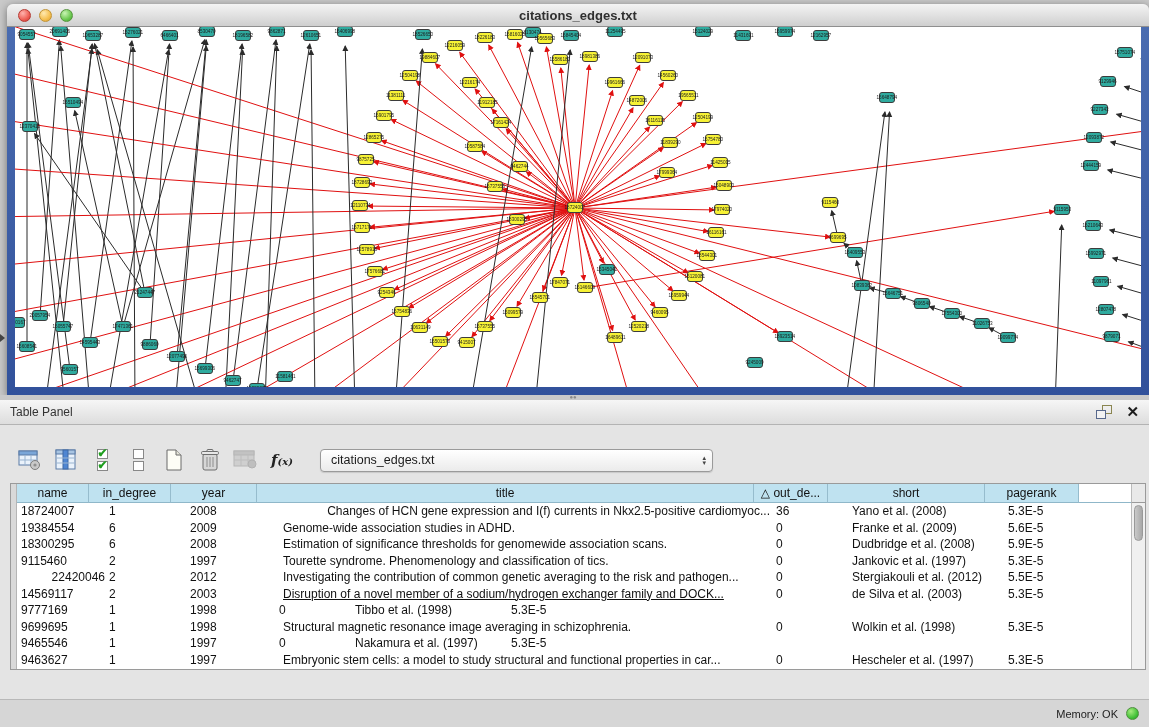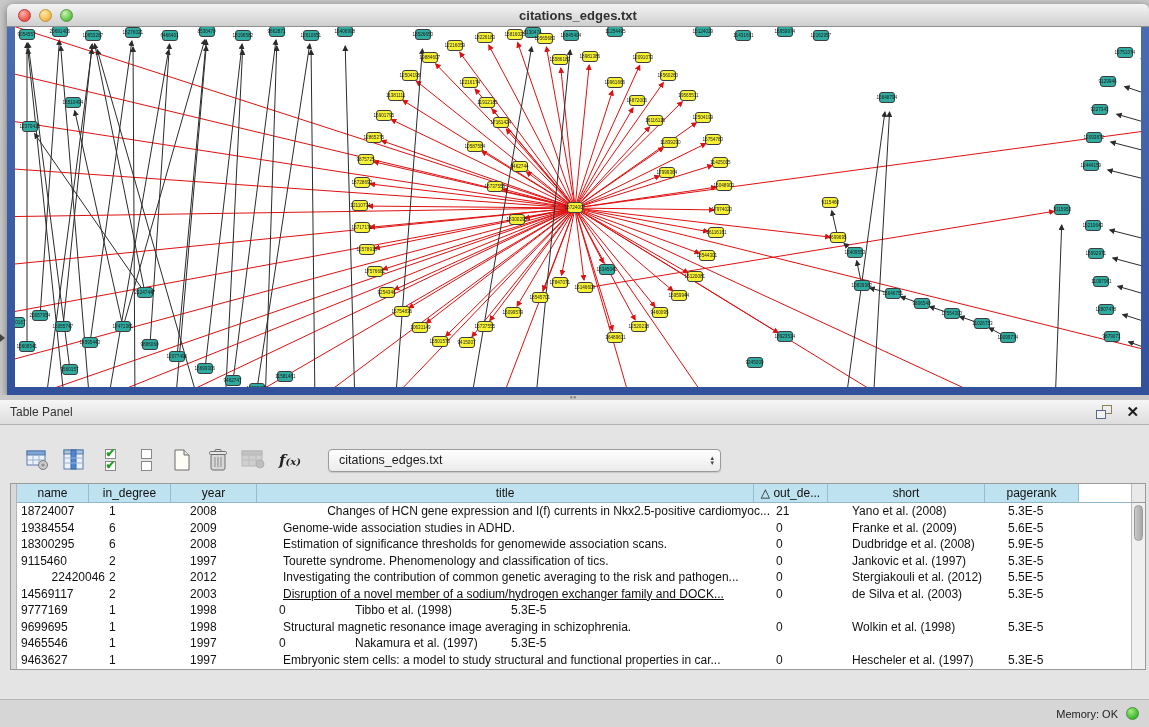--- a/index.html
+++ b/index.html
@@ -42,21 +42,21 @@
     display:flex; align-items:center; padding:0 10px; }
   .panel-title { font-size:12px; color:#333; }
   .panel-header .spacer { flex:1; }
   .float-btn { width:16px; height:14px; position:relative; margin-right:14px; cursor:default;}
   .float-btn::before { content:""; position:absolute; right:0; top:0; width:8px; height:7px; border:1.5px solid #8a8550; }
   .float-btn::after  { content:""; position:absolute; left:0; bottom:0; width:8px; height:7px; border:1.5px solid #57688c; background:#f2f2f2; }
   .close-btn { font-size:15px; font-weight:bold; color:#1c1c1c; line-height:14px; }
 
   
   .toolbar { position:absolute; left:0; top:42px; width:100%; height:36px;
-    display:flex; align-items:center; padding-left:24px; }
+    display:flex; align-items:center; padding-left:16px; }
   .tb-btn { width:28px; height:28px; display:flex; align-items:center; justify-content:center; margin-right:8px; }
   .fx { font-family:"DejaVu Serif", serif; font-style:italic; font-weight:bold; font-size:15px; color:#222; }
   .fx small { font-size:10px; font-weight:bold; }
   .check-stack, .box-stack { display:flex; flex-direction:column; gap:2px; }
   .chk { width:11px; height:10px; border:1px solid #888; background:#fff; position:relative; }
   .chk.checked::after { content:"\2714"; position:absolute; left:0px; top:-4px; color:#1f9e1f; font-size:12px; font-weight:bold; }
   .table-select { margin-left:16px; width:393px; height:23px; border:1px solid #9a9a9a; border-radius:4px;
     background:linear-gradient(#ffffff,#ebebeb); display:flex; align-items:center; padding:0 6px 0 10px;
     font-size:12.5px; color:#1a1a1a; box-shadow:0 1px 1px rgba(0,0,0,.12); }
   .table-select .sel-label { flex:1; }
@@ -683,21 +683,21 @@
           <div class="th" style="width: 157px;">short</div>
           <div class="th" style="width: 94px;">pagerank</div>
           <div class="th filler" style="flex: 1 1 0%;"></div>
         </div>
       <div class="tbody" id="tbody">
           <div class="tr">
             <div class="td" style="width: 88px; padding-left: 4px;">18724007</div>
             <div class="td" style="width: 82px; padding-left: 4px;">1</div>
             <div class="td" style="width: 86px; padding-left: 3px;">2008</div>
             <div class="td" style="width: 497px; padding-left: 10px; text-align: right;">Changes of HCN gene expression and I(f) currents in Nkx2.5-positive cardiomyoc...</div>
-            <div class="td" style="width: 74px; padding-left: 6px;">21</div>
+            <div class="td" style="width: 74px; padding-left: 6px;">36</div>
             <div class="td" style="width: 157px; padding-left: 8px;">Yano et al. (2008)</div>
             <div class="td" style="width: 94px; padding-left: 7px;">5.3E-5</div>
           </div>
           <div class="tr">
             <div class="td" style="width: 88px; padding-left: 4px;">19384554</div>
             <div class="td" style="width: 82px; padding-left: 4px;">6</div>
             <div class="td" style="width: 86px; padding-left: 3px;">2009</div>
             <div class="td" style="width: 497px; padding-left: 10px;">Genome-wide association studies in ADHD.</div>
             <div class="td" style="width: 74px; padding-left: 6px;">0</div>
             <div class="td" style="width: 157px; padding-left: 8px;">Franke et al. (2009)</div>

